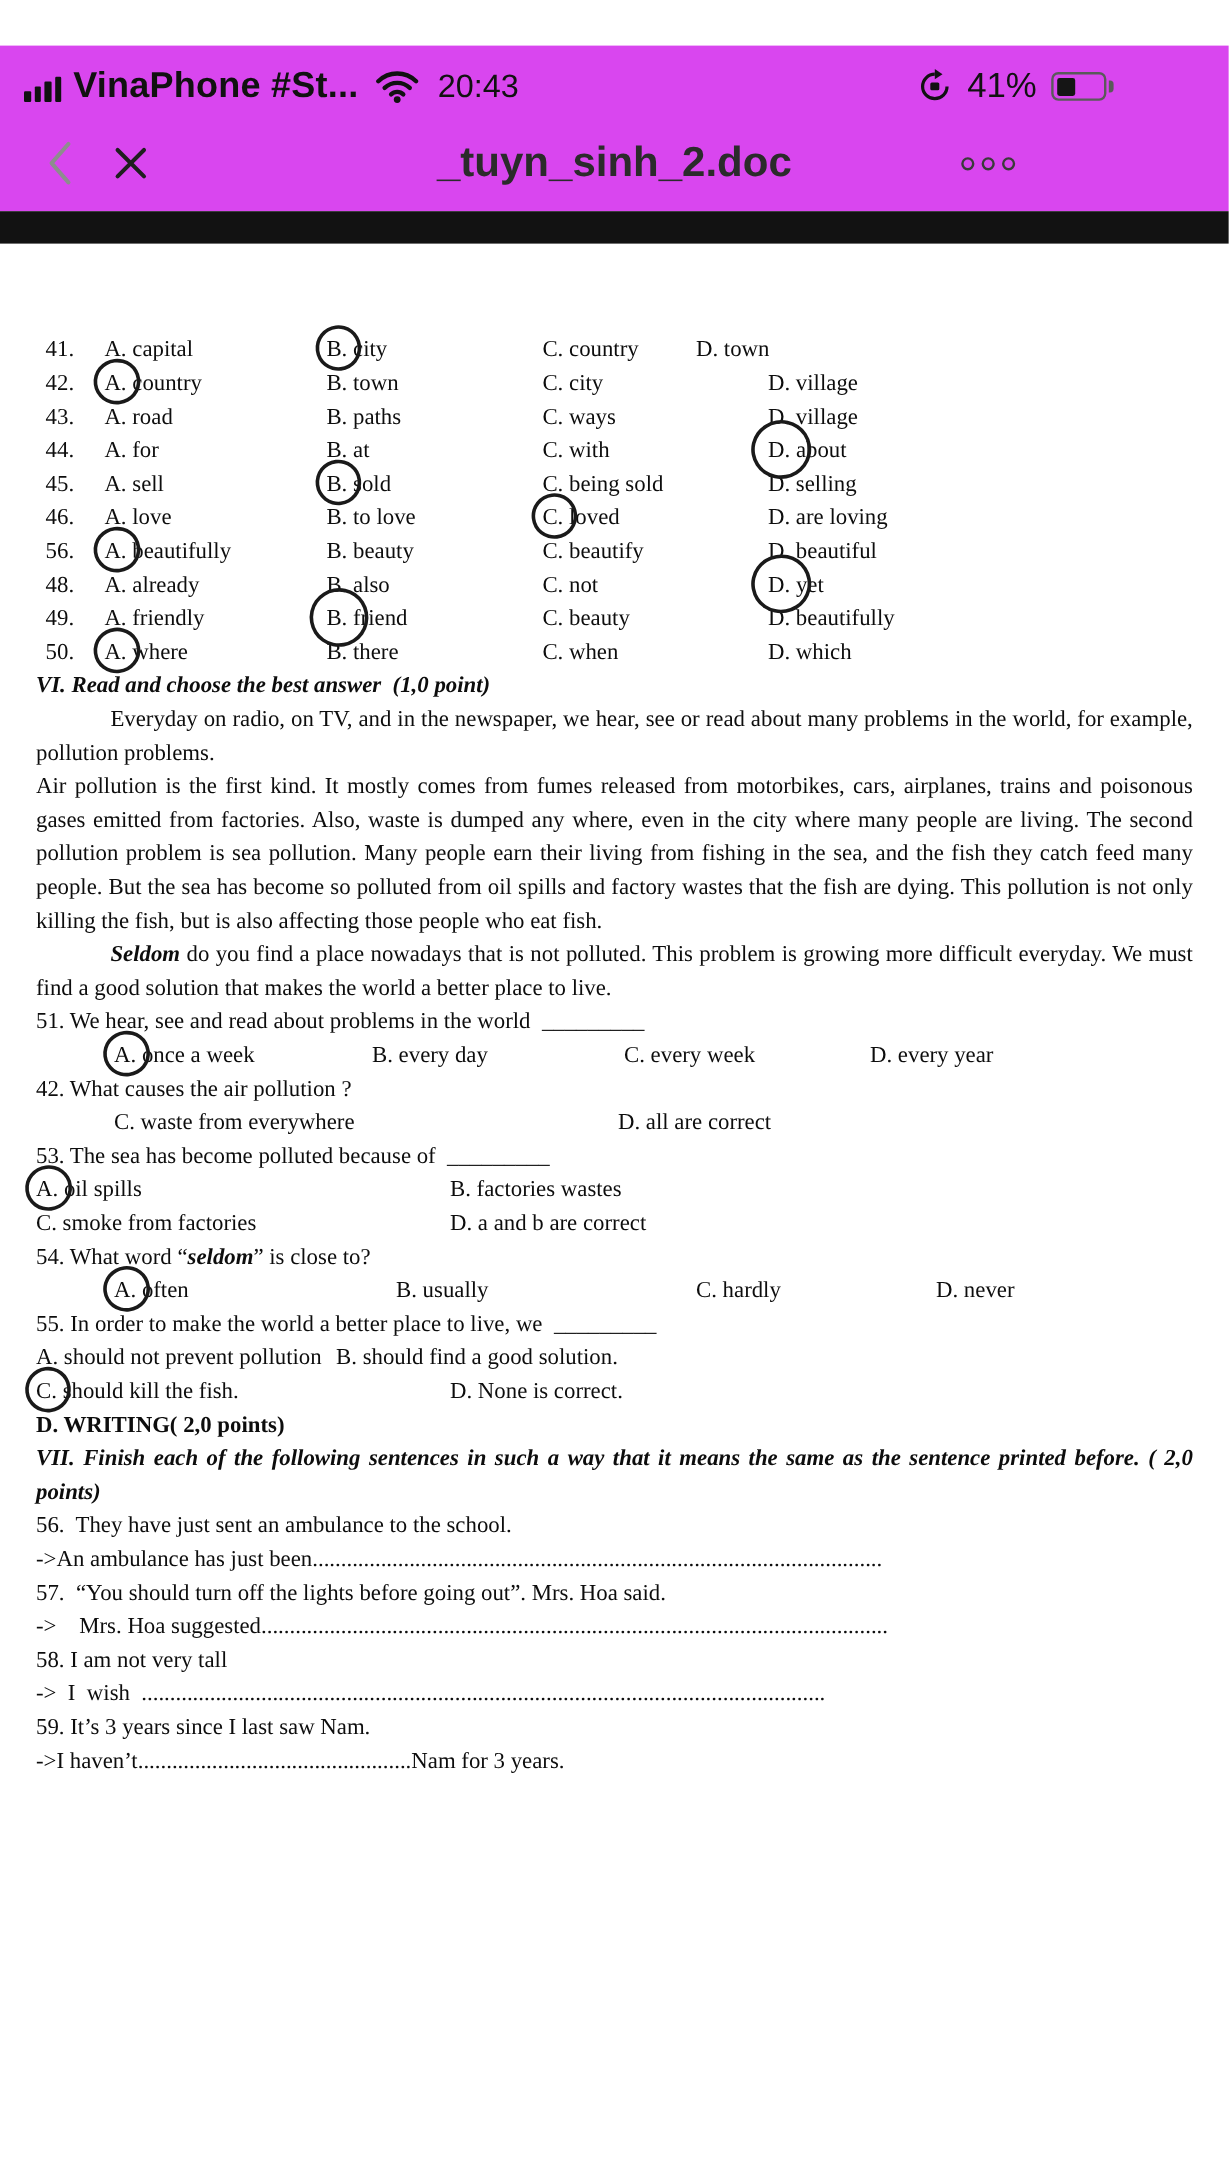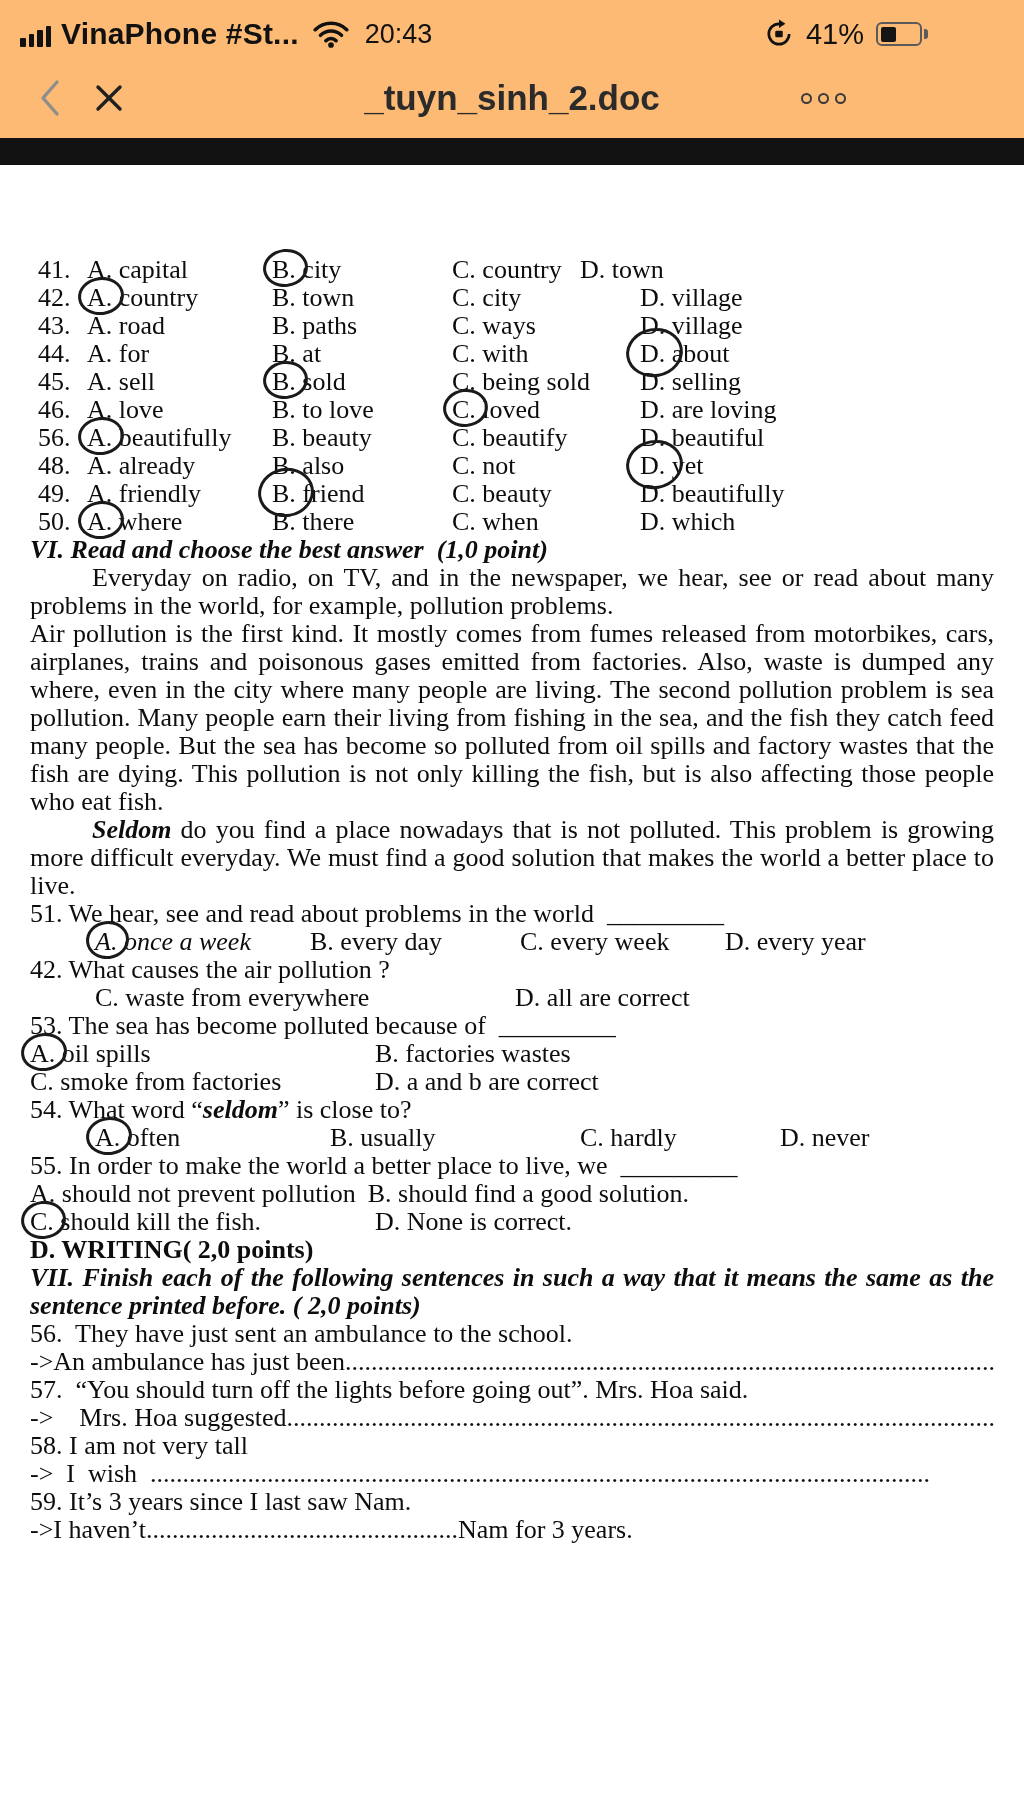--- a/index.html
+++ b/index.html
@@ -1,21 +1,21 @@
 <!DOCTYPE html>
 <html><head>
 <meta charset="utf-8">
 <style>
   * { margin:0; padding:0; box-sizing:border-box; }
   html,body { width:1024px; }
   body { height:1817px; background:#ffffff; position:relative; overflow:hidden;
          font-family:"Liberation Serif", serif; color:#0d0d0d; }
 
   
-  .chrome { background:#fdba74; }
+  .chrome { background:#d946ef;margin-top:38px; }
   .status-bar { height:58px; display:flex; align-items:center; padding:10px 96px 0 20px;
                 font-family:"Liberation Sans", sans-serif; color:#111; }
   .signal { display:flex; align-items:flex-end; gap:3px; margin-top:4px; }
   .signal i { display:block; width:5.5px; background:#111; border-radius:1px; }
   .signal i:nth-child(1){height:9px;} .signal i:nth-child(2){height:13px;}
   .signal i:nth-child(3){height:17px;} .signal i:nth-child(4){height:21px;}
   .carrier { font-size:30px; font-weight:600; margin-left:10px; letter-spacing:0.2px; }
   .wifi { margin-left:14px; }
   .time { font-size:27px; font-weight:400; margin-left:16px; }
   .spacer { flex:1; }
@@ -31,21 +31,21 @@
   .navbtn { display:flex; align-items:center; justify-content:center; cursor:pointer; }
   .navbtn.back { margin-right:30px; }
   .nav-title { position:absolute; left:50%; transform:translateX(-50%); font-size:35px;
                font-weight:600; color:#2b2b2b; white-space:nowrap; }
   .more { position:absolute; right:178px; display:flex; gap:6px; cursor:pointer; }
   .more i { display:block; width:11px; height:11px; border:2.2px solid #3a3a3a; border-radius:50%; }
 
   .black-band { height:27px; background:#121212; width:100%; }
 
   
-  .doc { padding:75px 30px 0 30px; font-size:26px; line-height:28px;margin-top:16px; }
+  .doc { padding:75px 30px 0 30px; font-size:19px; line-height:28px; }
   .line { height:28px; white-space:pre; }
   .qline { height:28px; white-space:pre; }
   .b { font-weight:bold; }
   .bi { font-weight:bold; font-style:italic; }
   .para { text-align:justify; }
   .indent { text-indent:62px; }
 
   
   .mcq-row { display:flex; height:28px; white-space:nowrap; }
   .mcq-cell { flex:0 0 auto; }
@@ -59,21 +59,21 @@
   
   .circ { position:relative; display:inline-block; }
   .circ::after { content:""; position:absolute; left:-9px; right:-12px; top:-7px; bottom:-3px;
                  border:3px solid #1a1a1a; border-radius:50%; transform:rotate(-7deg); pointer-events:none; }
   .circ.big::after { left:-14px; right:-18px; top:-12px; bottom:-9px; transform:rotate(-10deg); }
 
   
   .optline { display:flex; height:28px; white-space:pre; }
   .opt { flex:0 0 auto; }
   .ind65 { padding-left:65px; }
-  .ow215{width:215px;font-style:italic;} .ow210{width:210px;} .ow205{width:205px;}
+  .ow215{width:215px;} .ow210{width:210px;} .ow205{width:205px;}
   .ow350{width:350px;} .ow420{width:420px;} .ow345{width:345px;}
   .ow235{width:235px;} .ow250{width:250px;} .ow200{width:200px;}
   .ogap { margin-right:12px; }
 
   
   .wline { height:28px; white-space:pre; overflow:hidden; }
 </style>
 </head>
 <body>
 

